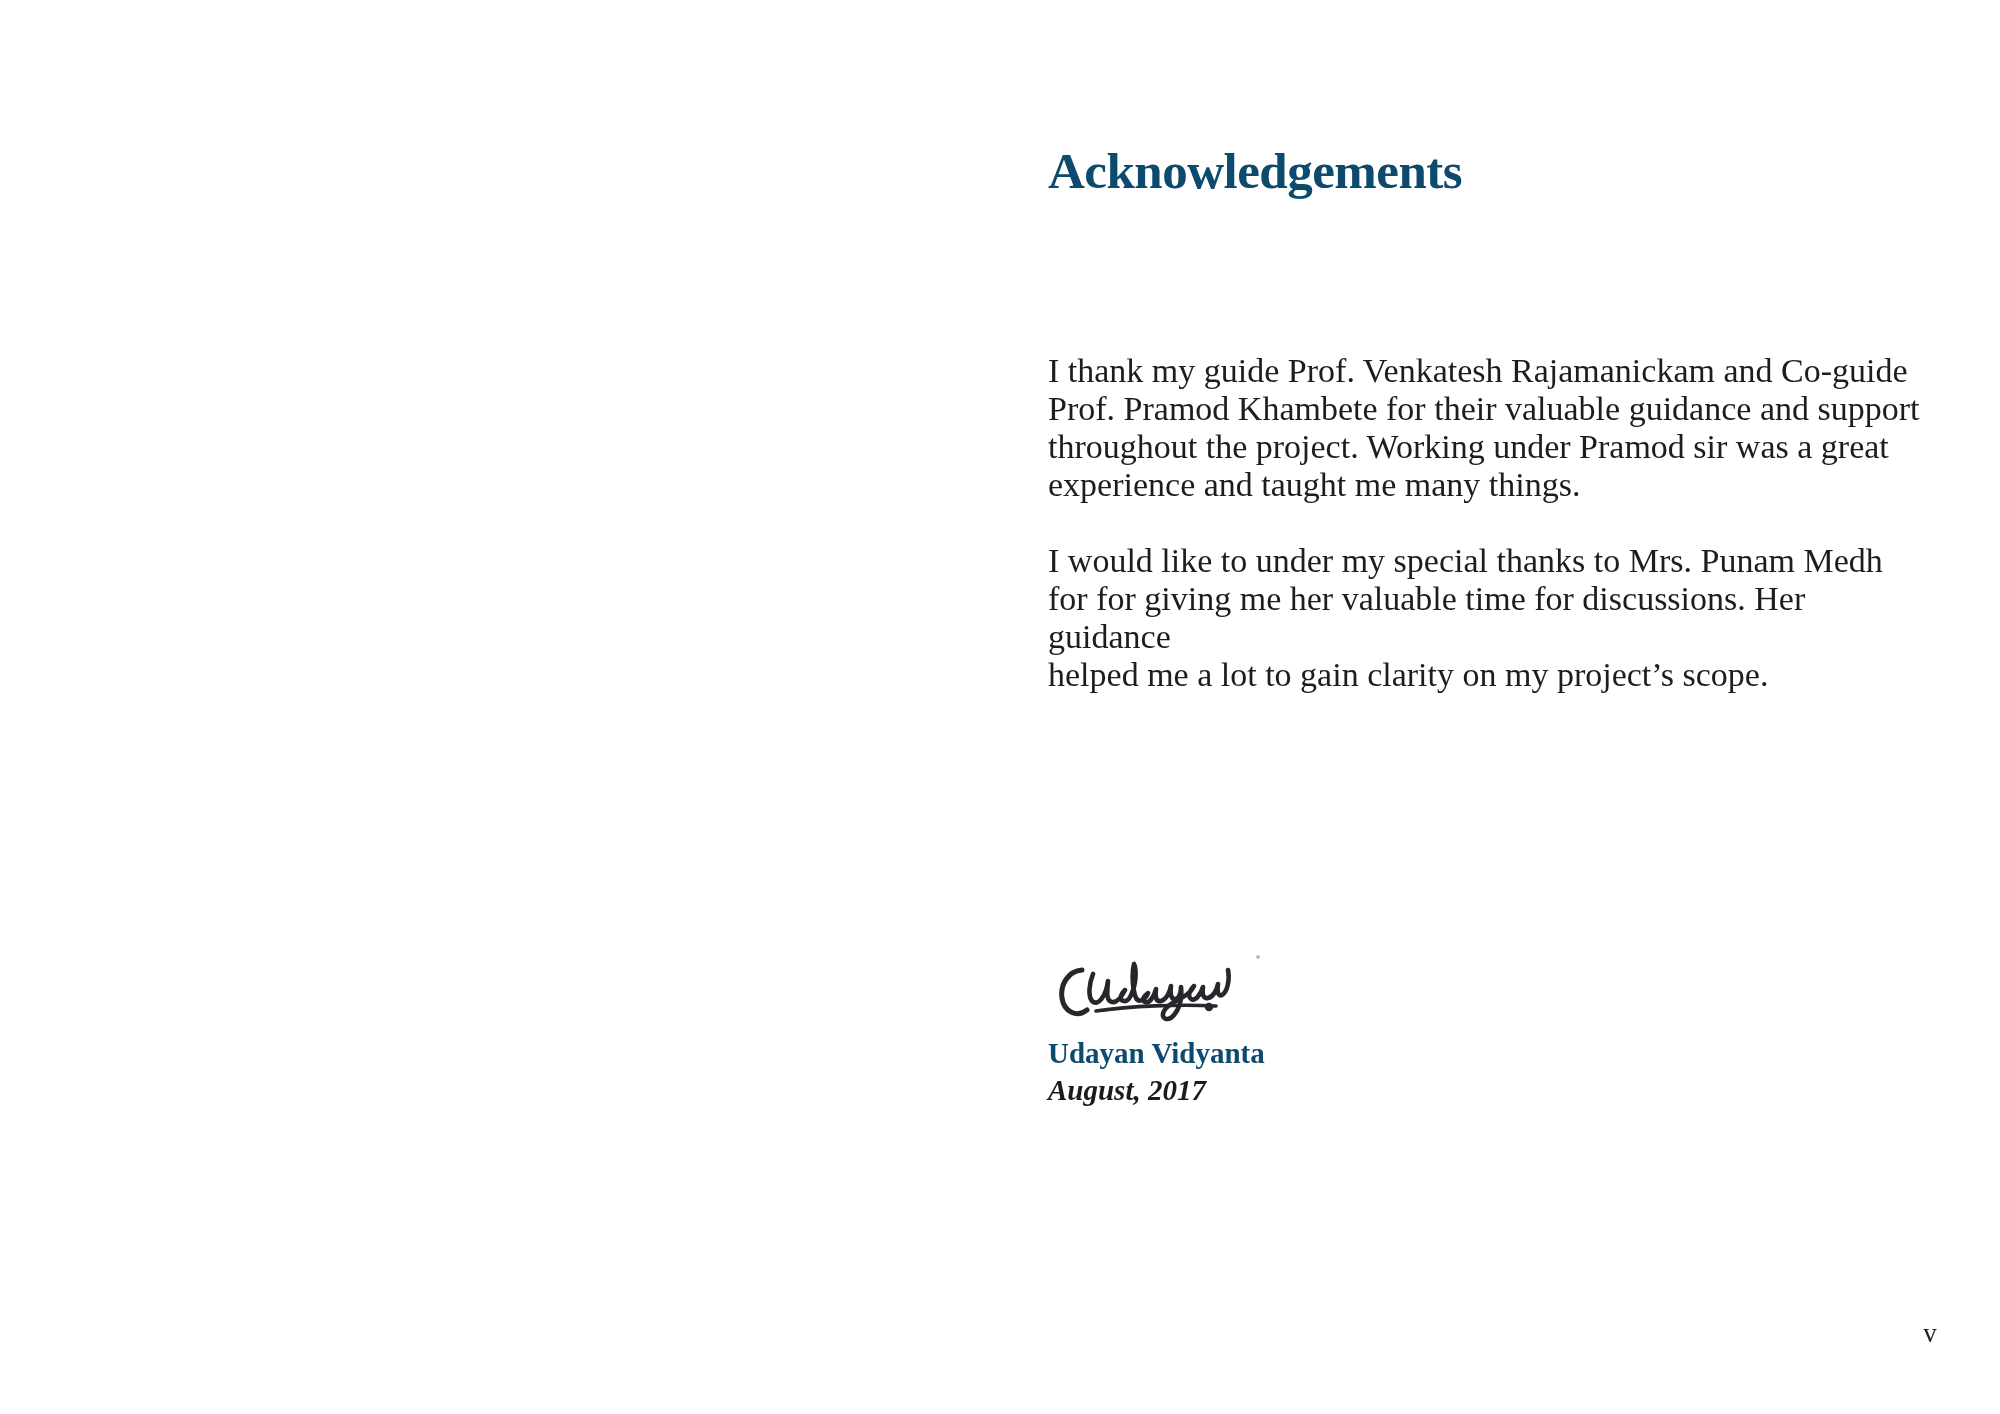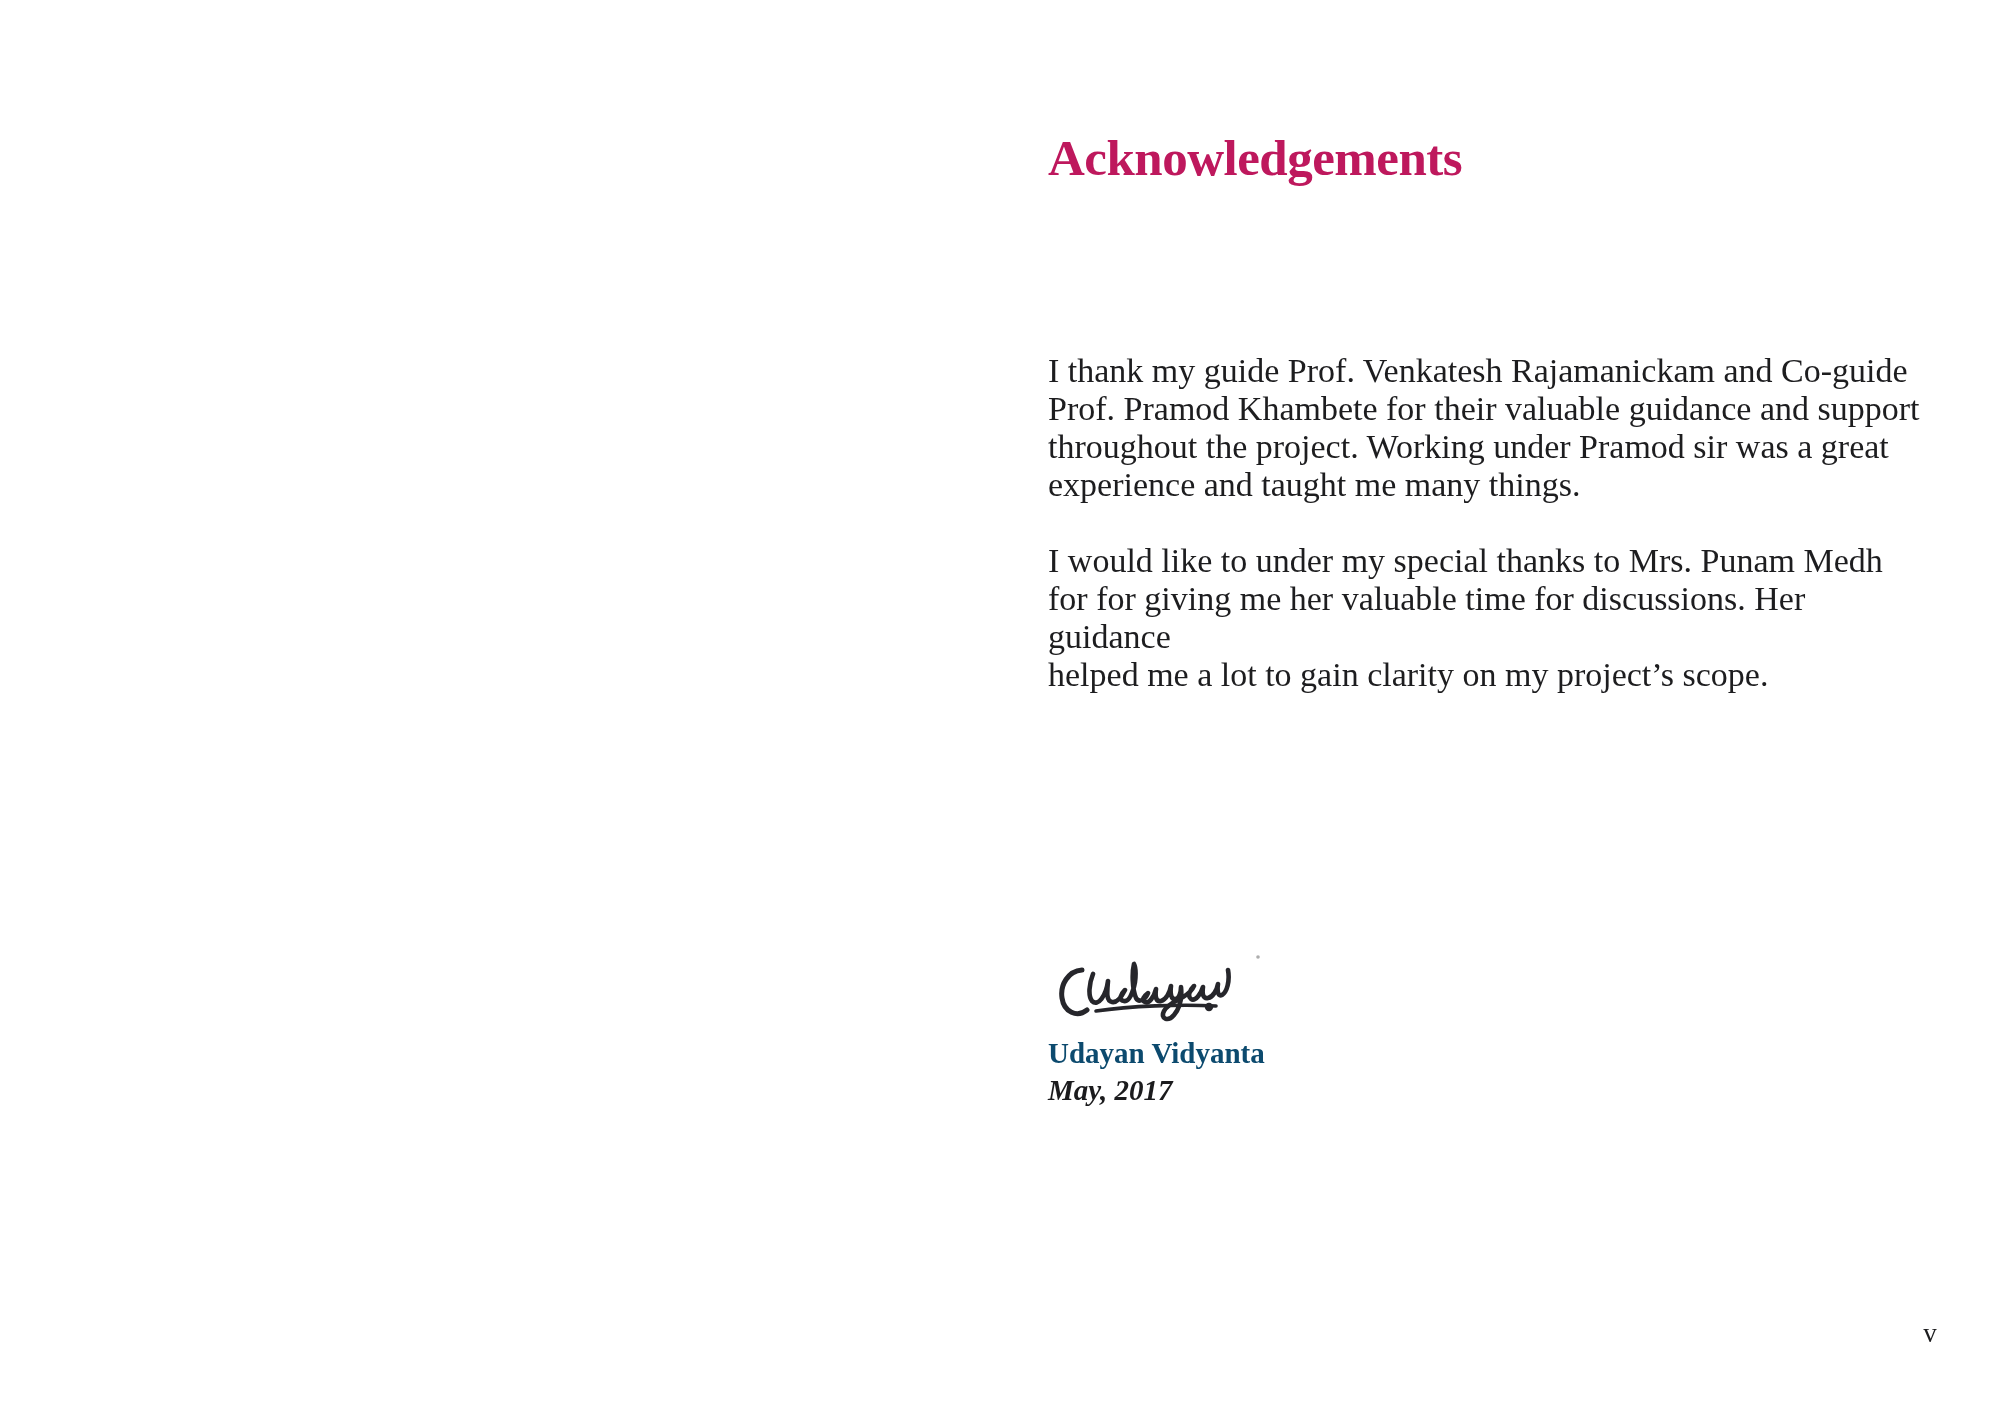--- a/index.html
+++ b/index.html
@@ -12,28 +12,28 @@
     width: 2000px;
     height: 1414px;
     background: #ffffff;
     overflow: hidden;
     font-family: "Liberation Serif", serif;
     color: #1c1c1e;
   }
   .doc-title {
     position: absolute;
     left: 1048px;
-    top: 129px;
+    top: 142px;
     margin: 0;
     font-family: "Liberation Serif", serif;
     font-size: 51px;
     font-weight: bold;
     line-height: 58px;
     letter-spacing: -0.5px;
-    color: #be185d;
+    color: #0c4a6e;
   }
   .doc-body {
     position: absolute;
     left: 1048px;
     top: 352px;
     width: 880px;
     font-size: 34px;
     line-height: 38px;
     color: #1d1d1f;
   }
@@ -128,17 +128,17 @@
 
     <path d="M 76 91 C 110 86 160 84 196 86" stroke-width="3.6"></path>
 
     <circle cx="189" cy="87" r="4.2" fill="#26262b" stroke="none"></circle>
 
     <circle cx="238" cy="37" r="1.8" fill="#6a6a6a" stroke="none" opacity="0.55"></circle>
   </svg>
 
   <div class="signatory-name">Udayan Vidyanta</div>
 
-  <div class="signature-date">May, 2017</div>
+  <div class="signature-date">August, 2017</div>
 
   <div class="page-number">v</div>
 
 </div>
 
 </body></html>

